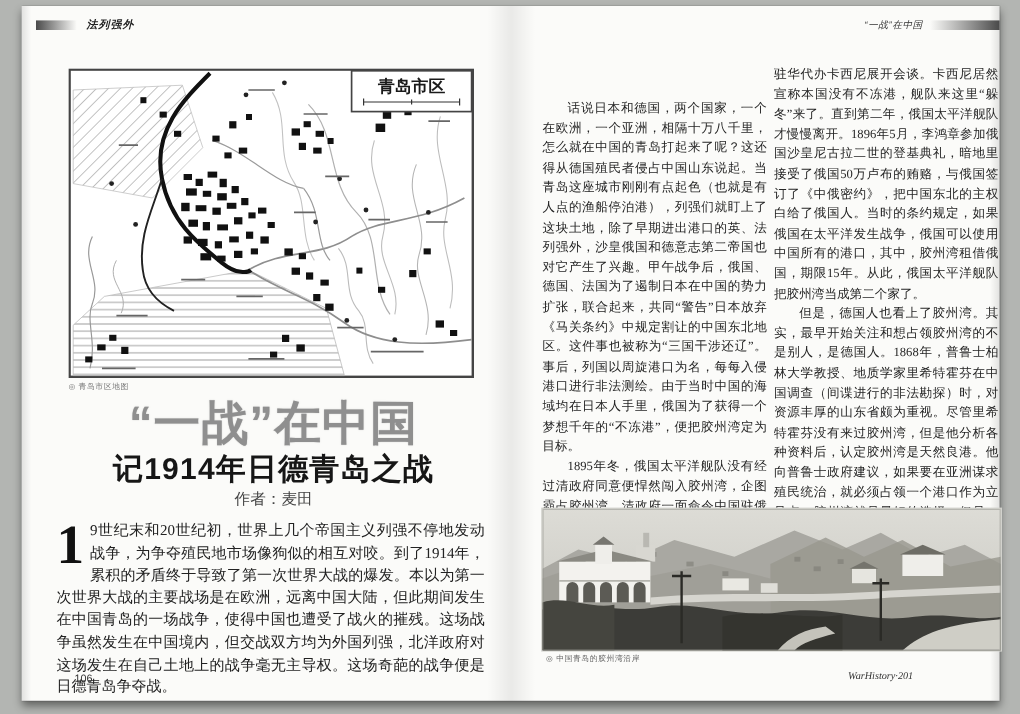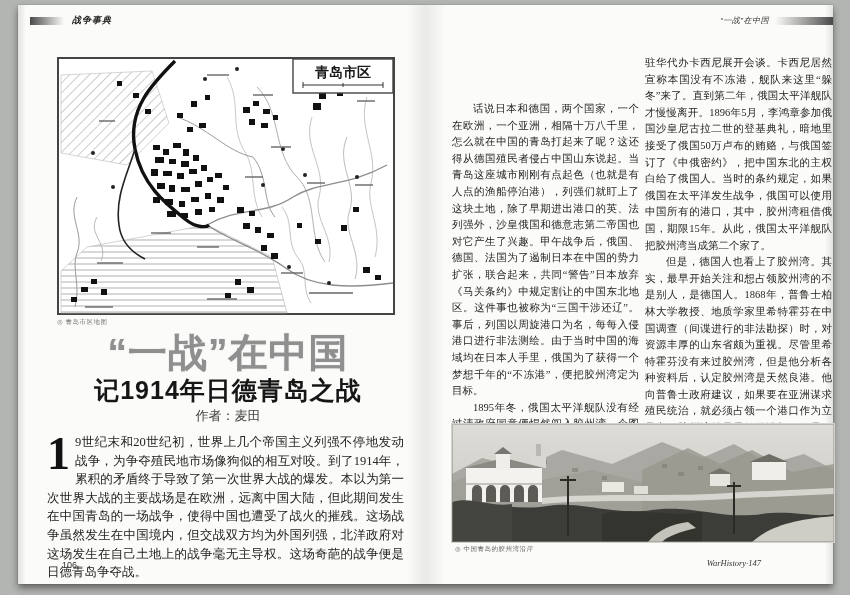--- a/index.html
+++ b/index.html
@@ -91,21 +91,21 @@
   
   .section-heading {
     position:absolute; left:434px; top:48px;
     font-family:"Liberation Sans","DejaVu Sans",sans-serif;
     font-size:15px; font-weight:bold; color:#8d8d8d; letter-spacing:3px;
   }
   .col { position:absolute; width:187px; font-size:10.5px; line-height:16.6px;
     color:#242424; text-align:justify; }
   .col p { text-indent:21px; }
   .col p.noindent { text-indent:0; }
-  .col1 { left:434px; top:78px; height:336px;margin-top:18px; }
+  .col1 { left:434px; top:78px; height:336px; }
   .col2 { left:627px; top:50px; height:364px; }
   .photo-wrap { position:absolute; left:434px; top:419px; width:382px; height:118px;
     background:#e9e9e5; box-shadow:0 0 0 1px #d2d2cd; }
   .photo-caption {
     position:absolute; left:437px; top:540px;
     font-size:6.5px; color:#666; letter-spacing:.5px;
     font-family:"Liberation Sans","DejaVu Sans",sans-serif;
   }
   .folio-right {
     position:absolute; right:72px; bottom:16px;
@@ -115,21 +115,21 @@
 </style>
 </head>
 <body>
 
 <div class="spread">
   <div class="edge-left"></div>
   <div class="edge-right"></div>
   <div class="spine"></div>
 
   <div class="runhead-bar-left"></div>
-  <div class="runhead-left-text">战争事典</div>
+  <div class="runhead-left-text">法列强外</div>
   <div class="runhead-right-text">“一战”在中国</div>
   <div class="runhead-bar-right"></div>
 
   <div class="map-wrap">
     <svg width="338" height="258" viewBox="0 0 338 258">
       <defs>
         <pattern id="hatchD" width="7" height="7" patternTransform="rotate(45)" patternUnits="userSpaceOnUse">
           <line x1="0" y1="0" x2="0" y2="7" stroke="#9a9a9a" stroke-width="1"></line>
         </pattern>
         <pattern id="hatchH" width="6" height="6" patternUnits="userSpaceOnUse">
@@ -359,14 +359,14 @@
           <line x1="108" y1="56" x2="124" y2="56"></line>
         <line x1="282" y1="58" x2="282" y2="110"></line>
           <line x1="275" y1="62" x2="289" y2="62"></line>
       </g>
 
       <rect x="0" y="0" width="382" height="118" fill="none" stroke="#8f8f89" stroke-width="2" opacity="0.5"></rect>
     </svg>
   </div>
   <div class="photo-caption">◎ 中国青岛的胶州湾沿岸</div>
 
-  <div class="folio-right">WarHistory·147</div>
+  <div class="folio-right">WarHistory·201</div>
 </div>
 
 </body></html>

